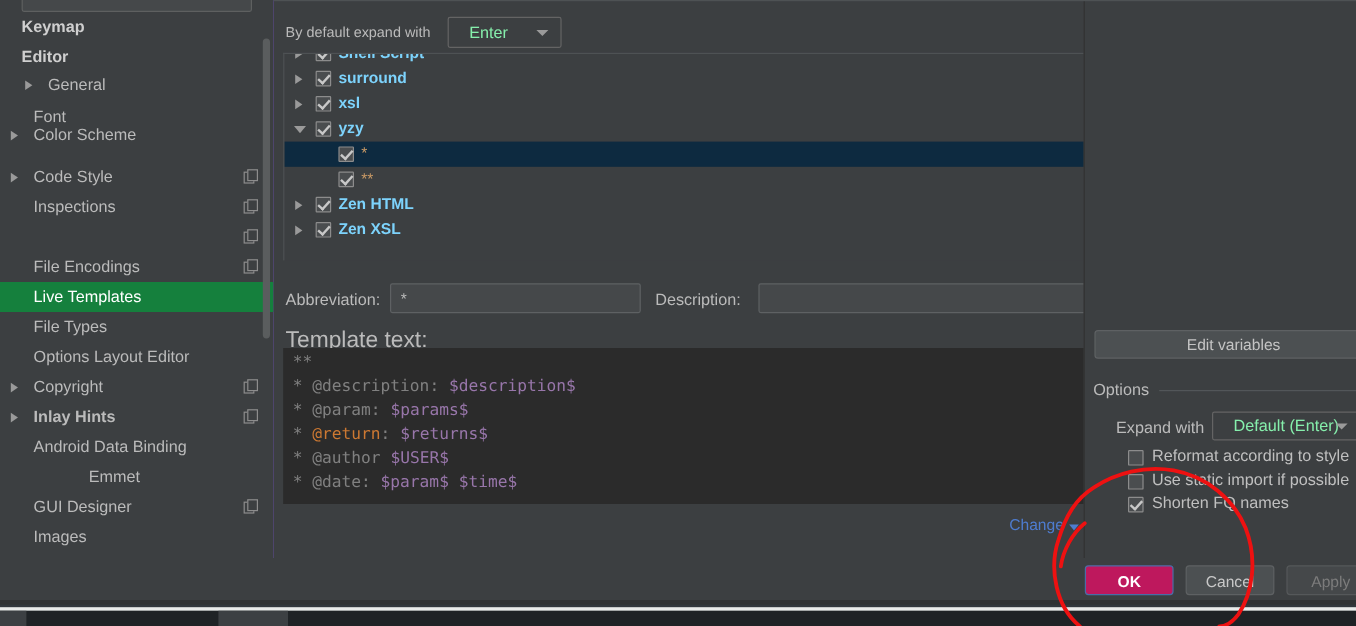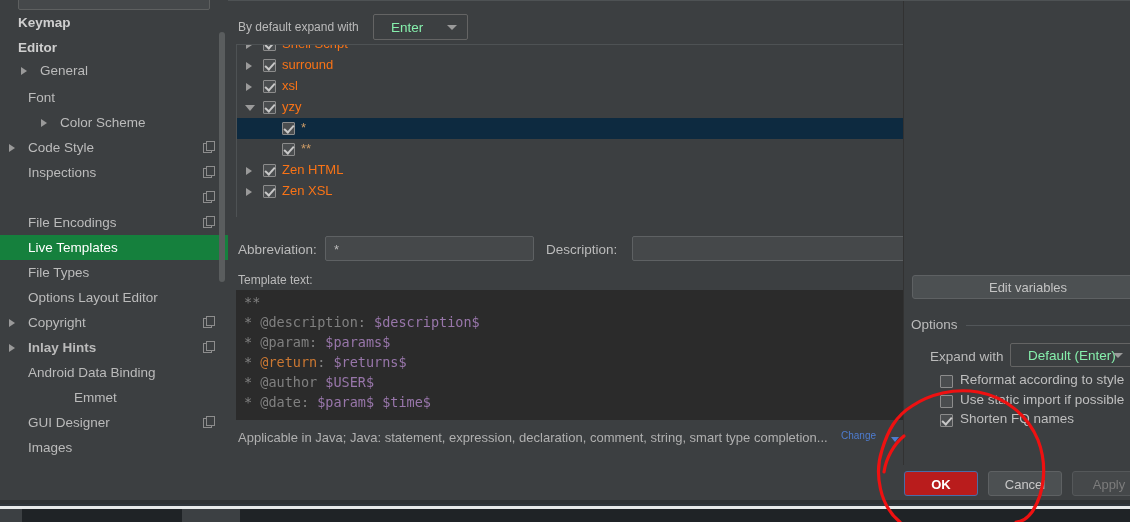--- a/index.html
+++ b/index.html
@@ -98,21 +98,21 @@
   }
   .cbx{
     position:absolute;width:13px;height:13px;box-sizing:border-box;
     border:1px solid #8c8c8c;background:#4a4d4f;border-radius:1px;
   }
   .cbx.on:after{
     content:"";position:absolute;left:3px;top:0px;width:4px;height:8px;
     border:solid #c8c8c8;border-width:0 2px 2px 0;transform:rotate(42deg);
   }
   .trow .tlabel{
-    position:absolute;top:2px;font-size:13px;font-weight:normal;color:#f97316;
+    position:absolute;top:2px;font-size:13px;font-weight:bold;color:#7dd3fc;
     white-space:nowrap;
   }
   .trow .tlabel.leaf{font-weight:normal;color:#cc9b66;}
   #tree-scroll{
     position:absolute;right:4px;top:75px;width:7px;height:60px;
     background:#5e6163;border-radius:3px;
   }
 
   
   #abbr-lbl{position:absolute;left:10px;top:242px;font-size:13.5px;}
@@ -120,21 +120,21 @@
     position:absolute;background:#45484a;border:1px solid #5e6163;
     border-radius:2px;box-sizing:border-box;
   }
   .tfield .tv{position:absolute;left:8px;top:50%;transform:translateY(-50%);
     font-size:13px;color:#bbbbbb;white-space:nowrap;}
   #abbr-field{left:97px;top:236px;width:209px;height:25px;}
   #desc-lbl{position:absolute;left:318px;top:242px;font-size:13.5px;}
   #desc-field{left:404px;top:236px;width:500px;height:25px;}
 
   
-  #tmpl-lbl{position:absolute;left:10px;top:273px;font-size:12px;}
+  #tmpl-lbl{position:absolute;left:10px;top:273px;font-size:19px;}
   #tmpl-area{
     position:absolute;left:8px;top:290px;width:668px;height:130px;
     background:#2b2b2b;overflow:hidden;
   }
   .cl{
     position:absolute;left:8px;font-family:"DejaVu Sans Mono",monospace;
     font-size:13.5px;white-space:pre;color:#a9b7c6;
   }
   .k-com{color:#808080;}
   .k-var{color:#9876aa;}
@@ -143,21 +143,21 @@
     position:absolute;left:889px;top:292px;width:8px;height:55px;
     background:#5e6163;border-radius:3px;
   }
 
   
   #applic{
     position:absolute;left:10px;top:430px;font-size:13px;color:#b0b0b0;
     white-space:nowrap;
   }
   #change-link{
-    position:absolute;left:613px;top:430px;font-size:10px;color:#4e7ccf;
+    position:absolute;left:613px;top:430px;font-size:13px;color:#4e7ccf;
   }
   #change-caret{
     position:absolute;left:663px;top:437px;width:0;height:0;
     border-top:5px solid #4e7ccf;border-left:4px solid transparent;
     border-right:4px solid transparent;
   }
 
   
   #optpanel{
     position:absolute;left:903px;top:0px;width:227px;height:465px;
@@ -179,21 +179,21 @@
 
   
   #btnbar{
     left:0;top:465px;width:1130px;height:35px;background:#3c3f41;
   }
   .btn{
     position:absolute;top:6px;height:25px;border-radius:3px;
     font-size:13px;text-align:center;line-height:25px;box-sizing:border-box;
     white-space:nowrap;
   }
-  #ok-btn{left:904px;width:74px;background:#b91c1c;border:1px solid #4a6da7;
+  #ok-btn{left:904px;width:74px;background:#be185d;border:1px solid #4a6da7;
     color:#ffffff;font-weight:bold;}
   #cancel-btn{left:988px;width:74px;background:#4c5052;border:1px solid #5e6163;
     color:#c8c8c8;}
   #apply-btn{left:1072px;width:74px;background:#45484a;border:1px solid #55585a;
     color:#7c7c7c;}
 
   
   #under1{left:0;top:500px;width:1130px;height:4px;background:#2f3234;}
   #under2{left:0;top:504px;width:1130px;height:2px;background:#31373d;}
   #under3{left:0;top:506px;width:1130px;height:3px;background:#e8eaea;}
@@ -217,21 +217,21 @@
       <div class="side-item bold" style="top: 35px;">
         <span class="lbl" style="left: 18px;">Editor</span>
       </div>
       <div class="side-item" style="top: 58px; margin-left: 12px;">
         <span class="tri"></span>
         <span class="lbl" style="left: 28px;">General</span>
       </div>
       <div class="side-item" style="top: 85px;">
         <span class="lbl" style="left: 28px;">Font</span>
       </div>
-      <div class="side-item" style="top: 110px; margin-left: 32px;">
+      <div class="side-item" style="top: 100px;">
         <span class="tri"></span>
         <span class="lbl" style="left: 28px;">Color Scheme</span>
       </div>
       <div class="side-item" style="top: 135px;">
         <span class="tri"></span>
         <span class="lbl" style="left: 28px;">Code Style</span>
         <span class="copy-ic"></span>
       </div>
       <div class="side-item" style="top: 160px;">
         <span class="lbl" style="left: 28px;">Inspections</span>
@@ -350,21 +350,20 @@
         <div class="cl" style="top: 4px;"><span class="k-com">**</span></div>
         <div class="cl" style="top: 24px;"><span class="k-com">* </span><span class="k-com">@description</span><span class="k-com">: </span><span class="k-var">$description$</span></div>
         <div class="cl" style="top: 44px;"><span class="k-com">* </span><span class="k-com">@param</span><span class="k-com">: </span><span class="k-var">$params$</span></div>
         <div class="cl" style="top: 64px;"><span class="k-com">* </span><span class="k-ret">@return</span><span class="k-com">: </span><span class="k-var">$returns$</span></div>
         <div class="cl" style="top: 84px;"><span class="k-com">* </span><span class="k-com">@author</span><span class="k-com"> </span><span class="k-var">$USER$</span></div>
         <div class="cl" style="top: 104px;"><span class="k-com">* </span><span class="k-com">@date</span><span class="k-com">: </span><span class="k-var">$param$ $time$</span></div>
       </div>
   </div>
   <div id="tmpl-scroll" class="abs"></div>
 
-  <div id="applic" class="nosel">Applicable in Java; Java: statement, expression, declaration, comment, string, smart type completion...</div>
   <div id="change-link" class="nosel">Change</div>
   <div id="change-caret"></div>
 </div>
 
 <div class="abs" id="optpanel">
   <div id="edit-vars" class="nosel">Edit variables</div>
   <div id="opt-title" class="nosel">Options</div>
   <div id="opt-rule"></div>
   <div id="expw-lbl" class="nosel">Expand with</div>
   <div class="combo" id="expw-combo">

